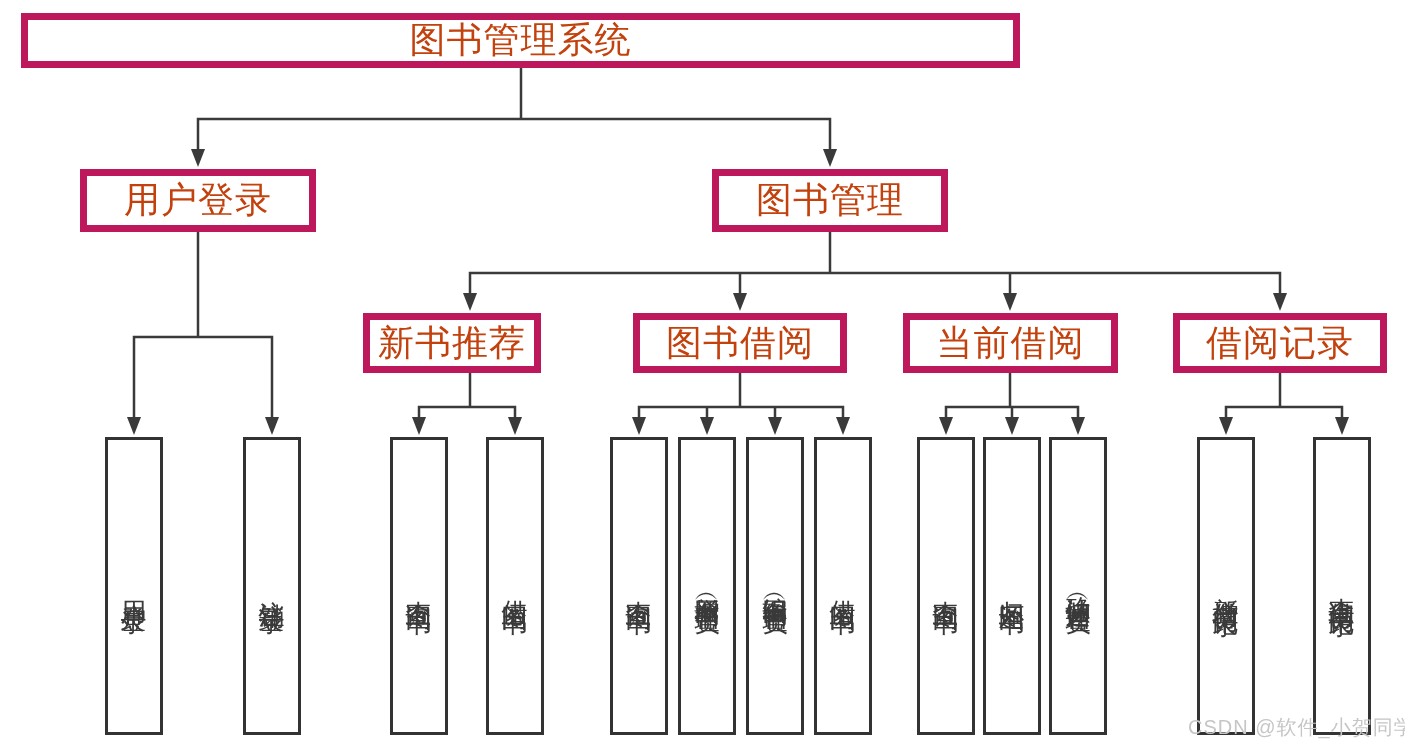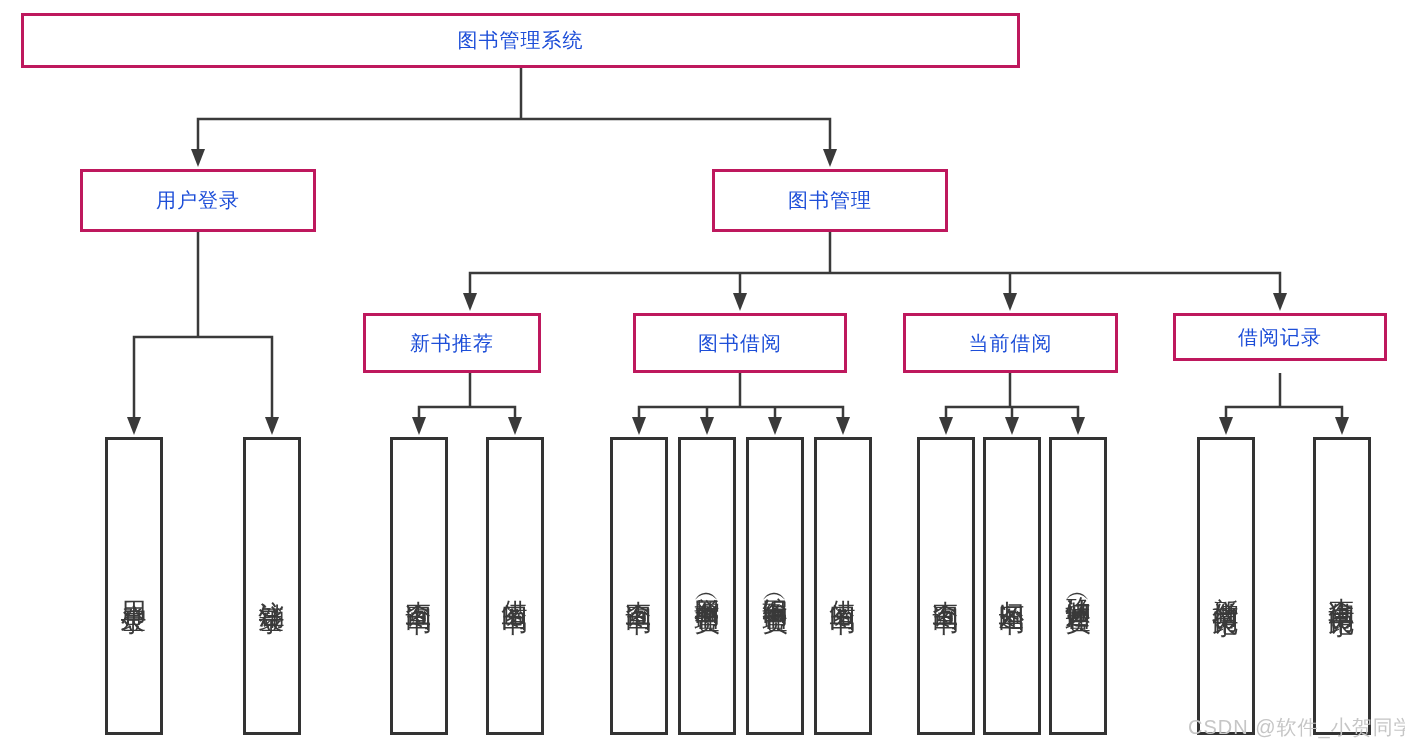--- a/index.html
+++ b/index.html
@@ -15,27 +15,27 @@
     overflow: hidden;
   }
   #wires {
     position: absolute;
     left: 0; top: 0;
     width: 1405px; height: 747px;
   }
   .hbox {
     position: absolute;
     box-sizing: border-box;
-    border: 3px solid #be185d;
+    border: 7px solid #be185d;
     background: #ffffff;
     display: flex;
     align-items: center;
     justify-content: center;
-    font-size: 20px;
-    color: #1d4ed8;
+    font-size: 36px;
+    color: #c2410c;
     white-space: nowrap;
     letter-spacing: 1px;
   }
   .vbox {
     position: absolute;
     box-sizing: border-box;
     top: 437px;
     width: 58px;
     height: 298px;
     border: 3px solid #333333;
@@ -56,21 +56,21 @@
   .vbox.long span {
     letter-spacing: 2px;
     font-size: 25px;
   }
   #node-root      { left: 21px;   top: 13px;  width: 999px; height: 55px; }
   #node-l2-0      { left: 80px;   top: 169px; width: 236px; height: 63px; }
   #node-l2-1      { left: 712px;  top: 169px; width: 236px; height: 63px; }
   #node-l3-0      { left: 363px;  top: 313px; width: 178px; height: 60px; }
   #node-l3-1      { left: 633px;  top: 313px; width: 214px; height: 60px; }
   #node-l3-2      { left: 903px;  top: 313px; width: 215px; height: 60px; }
-  #node-l3-3      { left: 1173px; top: 313px; width: 214px; height: 48px; }
+  #node-l3-3      { left: 1173px; top: 313px; width: 214px; height: 60px; }
   #leaf-a1 { left: 105px; }
   #leaf-a2 { left: 243px; }
   #leaf-b1 { left: 390px; }
   #leaf-b2 { left: 486px; }
   #leaf-c1 { left: 610px; }
   #leaf-c2 { left: 678px; }
   #leaf-c3 { left: 746px; }
   #leaf-c4 { left: 814px; }
   #leaf-d1 { left: 917px; }
   #leaf-d2 { left: 983px; }

